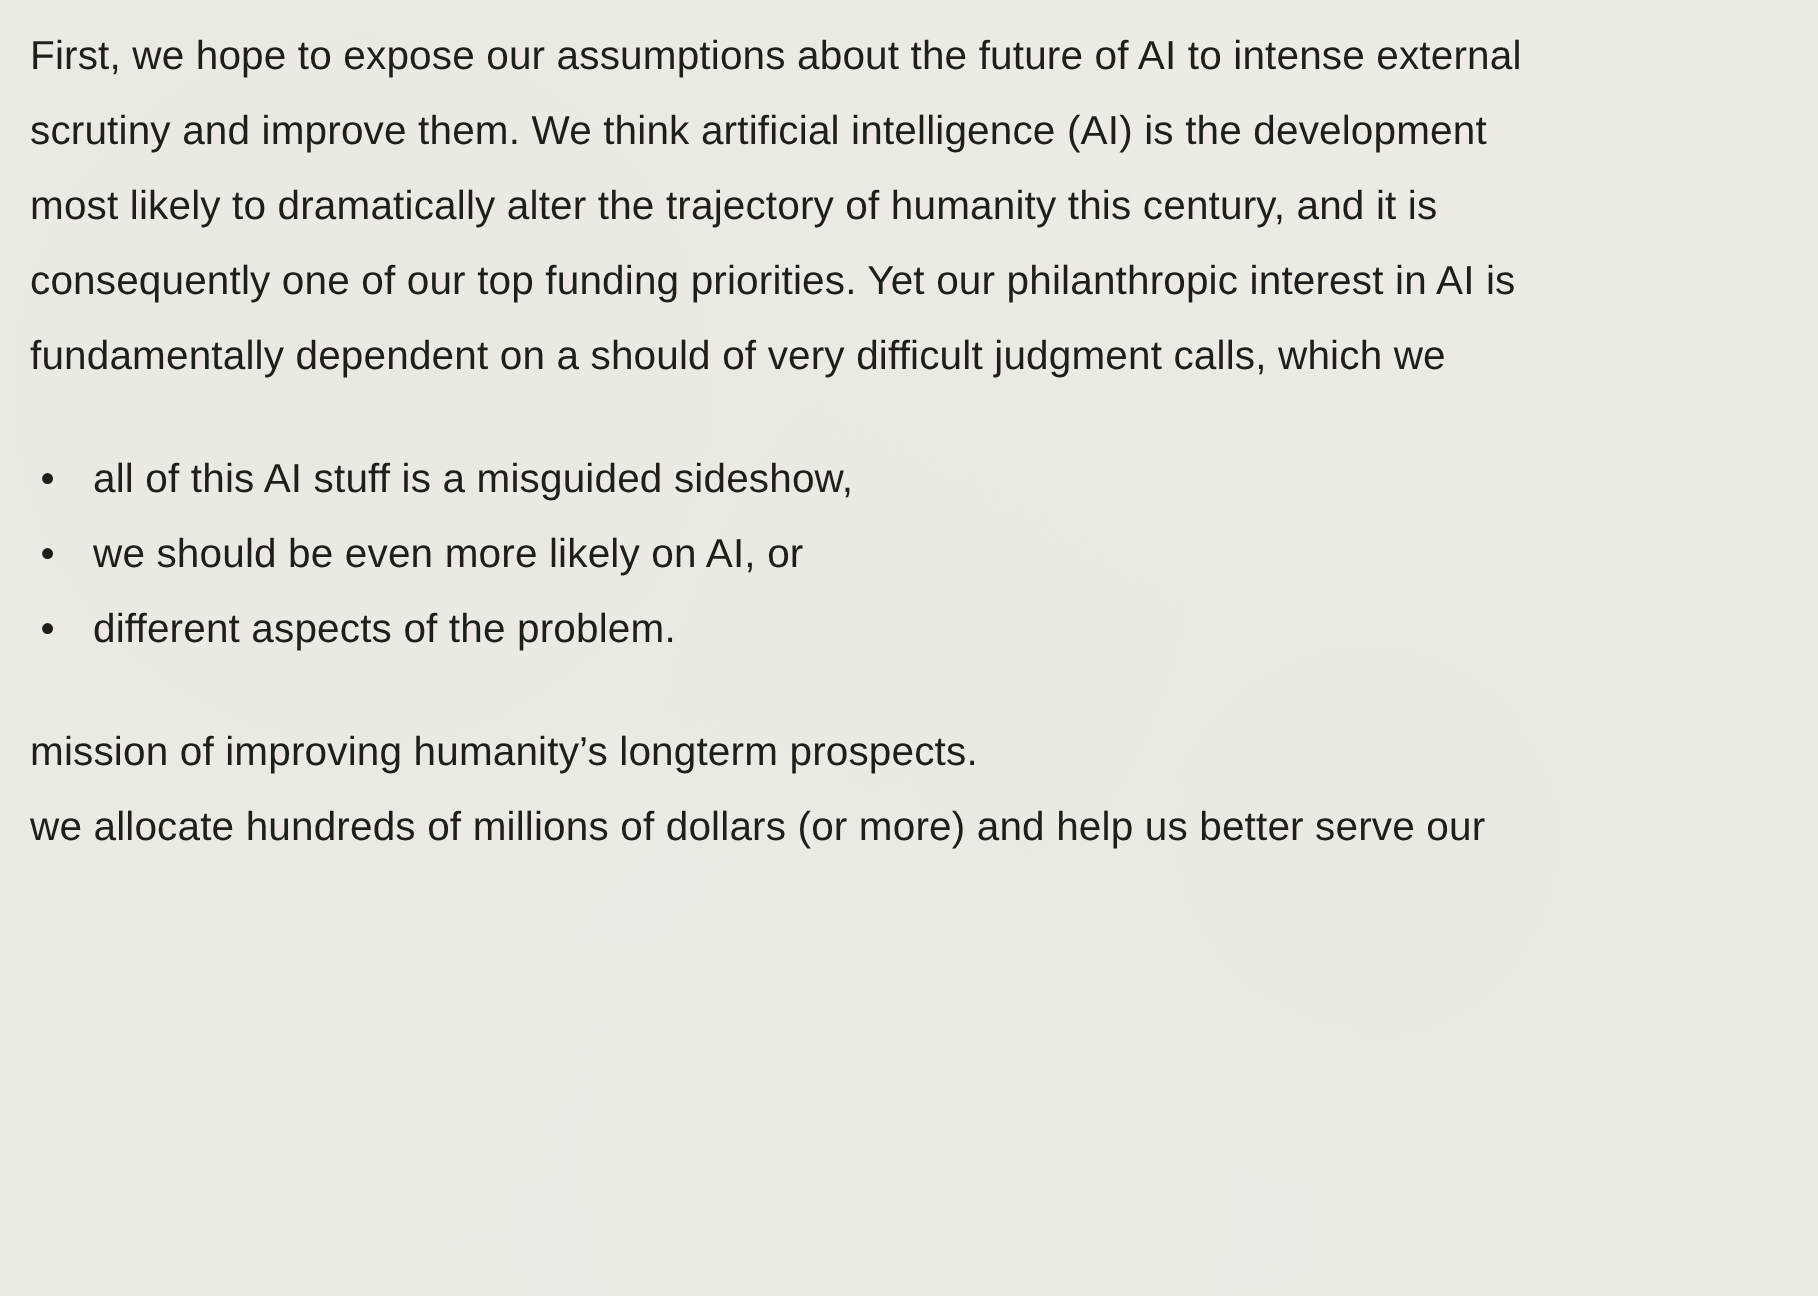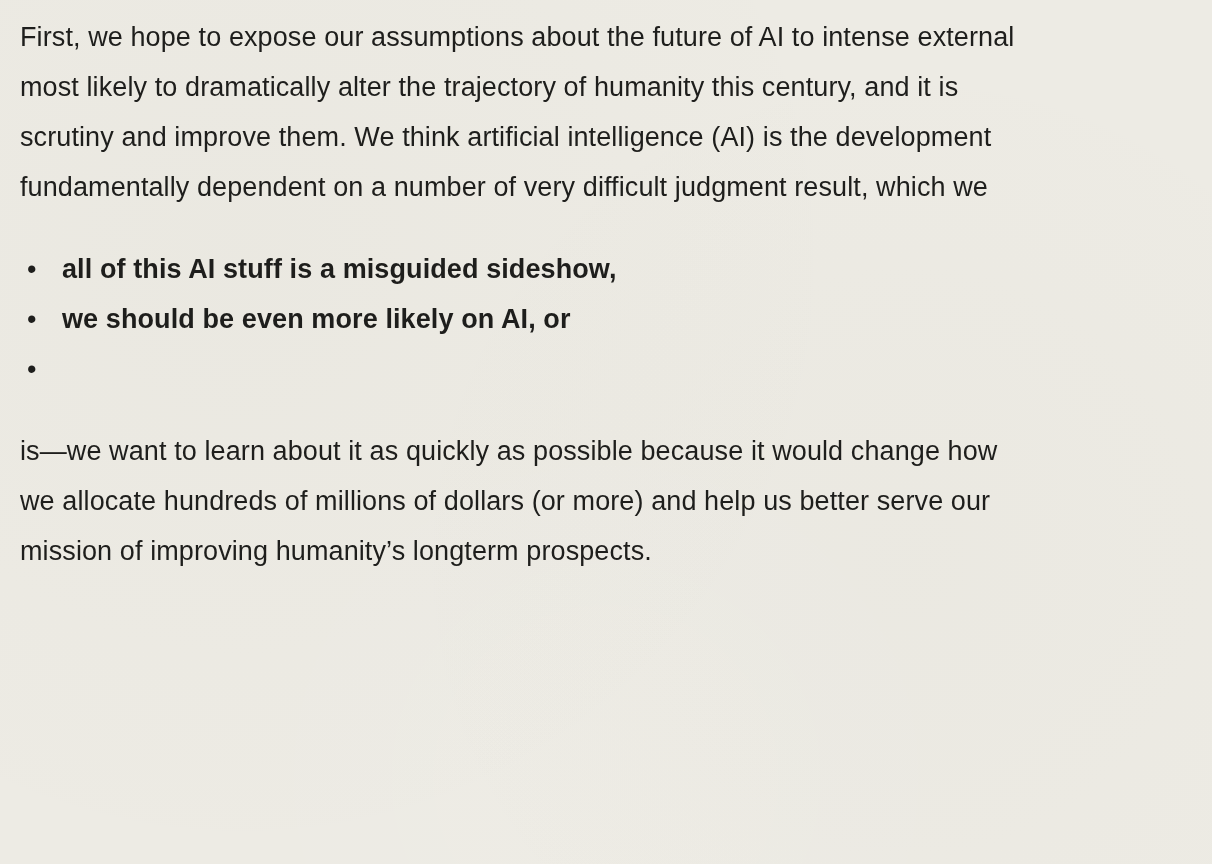--- a/index.html
+++ b/index.html
@@ -45,33 +45,33 @@
   .bullet-dot {
     flex: 0 0 auto;
     width: 42px;
     font-size: 27px;
     line-height: 50px;
     padding-left: 7px;
     box-sizing: border-box;
   }
   .bullet-text {
     flex: 1 1 auto;
-    font-weight: bold;
   }
 </style>
 </head>
 <body>
 
 <div class="article">
 
   <div class="paragraph">
     <div class="line">First, we hope to expose our assumptions about the future of AI to intense external</div>
+    <div class="line">scrutiny and improve them. We think artificial intelligence (AI) is the development</div>
     <div class="line">most likely to dramatically alter the trajectory of humanity this century, and it is</div>
-    <div class="line">scrutiny and improve them. We think artificial intelligence (AI) is the development</div>
-    <div class="line">fundamentally dependent on a number of very difficult judgment result, which we</div>
+    <div class="line">consequently one of our top funding priorities. Yet our philanthropic interest in AI is</div>
+    <div class="line">fundamentally dependent on a should of very difficult judgment calls, which we</div>
   </div>
 
 
   <div class="bullet-list">
 
     <div class="bullet-item">
       <span class="bullet-dot">•</span>
       <div class="bullet-text">
         <div class="line">all of this AI stuff is a misguided sideshow,</div>
       </div>
@@ -80,24 +80,24 @@
     <div class="bullet-item">
       <span class="bullet-dot">•</span>
       <div class="bullet-text">
         <div class="line">we should be even more likely on AI, or</div>
       </div>
     </div>
 
     <div class="bullet-item">
       <span class="bullet-dot">•</span>
       <div class="bullet-text">
+        <div class="line">different aspects of the problem.</div>
       </div>
     </div>
 
   </div>
 
   <div class="paragraph">
-    <div class="line">is—we want to learn about it as quickly as possible because it would change how</div>
+    <div class="line">mission of improving humanity’s longterm prospects.</div>
     <div class="line">we allocate hundreds of millions of dollars (or more) and help us better serve our</div>
-    <div class="line">mission of improving humanity’s longterm prospects.</div>
   </div>
 
 </div>
 
 </body></html>

